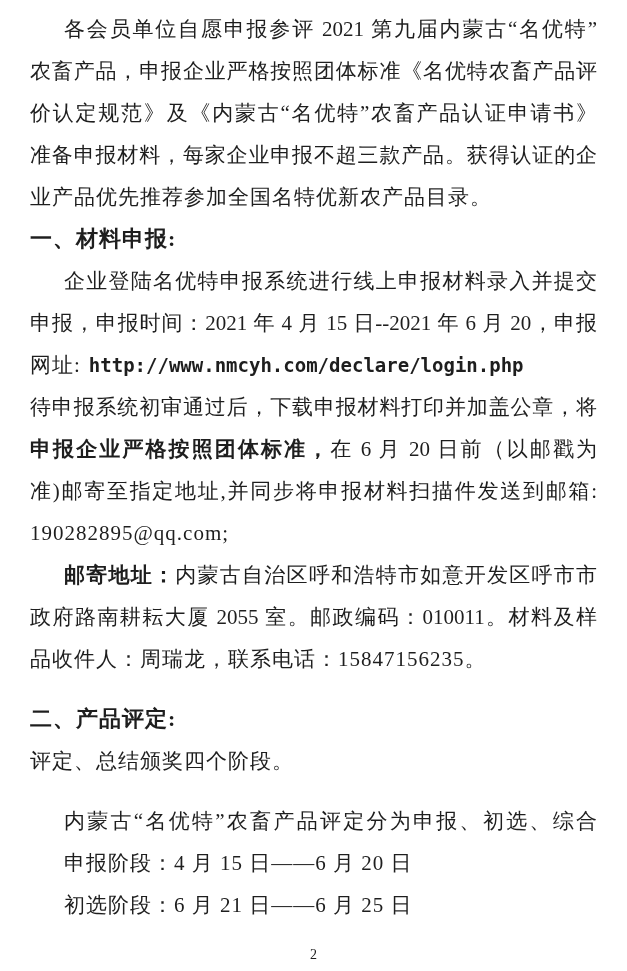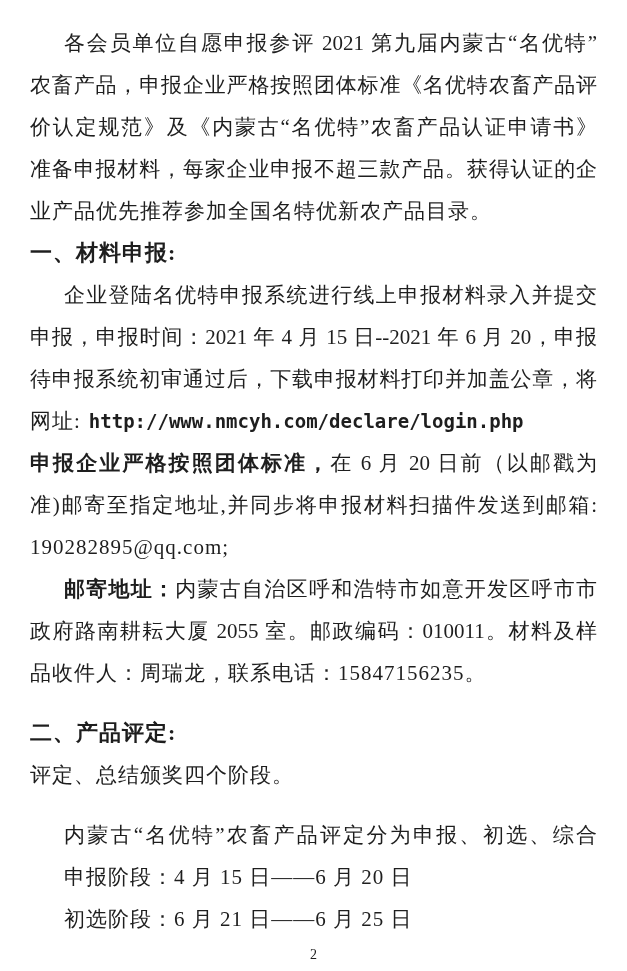--- a/index.html
+++ b/index.html
@@ -4,21 +4,21 @@
 <style>
   html,body { margin:0; padding:0; background:#ffffff; }
   .page {
     position:relative;
     width:627px; height:971px;
     background:#ffffff;
     color:#1e1e1e;
     font-family:"Liberation Serif","DejaVu Serif",serif;
     overflow:hidden;
   }
-  .body-text { padding:22px 30px 0 30px; }
+  .body-text { padding:8px 30px 0 30px; }
   .line {
     font-size:21px;
     height:42px;
     line-height:42px;
     overflow:hidden;
   }
   .justify { text-align:justify; text-align-last:justify; }
   .left   { text-align:left; letter-spacing:1px; }
   .indent { text-indent:34px; }
   .heading { font-weight:bold; font-size:22px; letter-spacing:1px; }
@@ -50,23 +50,23 @@
     <div class="line justify">农畜产品，申报企业严格按照团体标准《名优特农畜产品评</div>
     <div class="line justify">价认定规范》及《内蒙古“名优特”农畜产品认证申请书》</div>
     <div class="line justify">准备申报材料，每家企业申报不超三款产品。获得认证的企</div>
     <div class="line left">业产品优先推荐参加全国名特优新农产品目录。</div>
 
     <div class="line left heading">一、材料申报:</div>
 
     <div class="line justify indent">企业登陆名优特申报系统进行线上申报材料录入并提交</div>
     <div class="line justify">申报，申报时间：2021 年 4 月 15 日--2021 年 6 月 20，申报</div>
 
+    <div class="line left"><span>网址:</span><span class="url">http://www.nmcyh.com/declare/login.php</span></div>
+
     <div class="line justify">待申报系统初审通过后，下载申报材料打印并加盖公章，将</div>
-
-    <div class="line left"><span>网址:</span><span class="url">http://www.nmcyh.com/declare/login.php</span></div>
     <div class="line justify"><span class="bold">申报企业严格按照团体标准，</span><span>在 6 月 20 日前（以邮戳为</span></div>
     <div class="line justify">准)邮寄至指定地址,并同步将申报材料扫描件发送到邮箱:</div>
     <div class="line left">190282895@qq.com;</div>
 
     <div class="line justify indent"><span class="bold">邮寄地址：</span><span>内蒙古自治区呼和浩特市如意开发区呼市市</span></div>
     <div class="line justify">政府路南耕耘大厦 2055 室。邮政编码：010011。材料及样</div>
     <div class="line left">品收件人：周瑞龙，联系电话：15847156235。</div>
 
     <div class="line left heading mt18">二、产品评定:</div>
 

